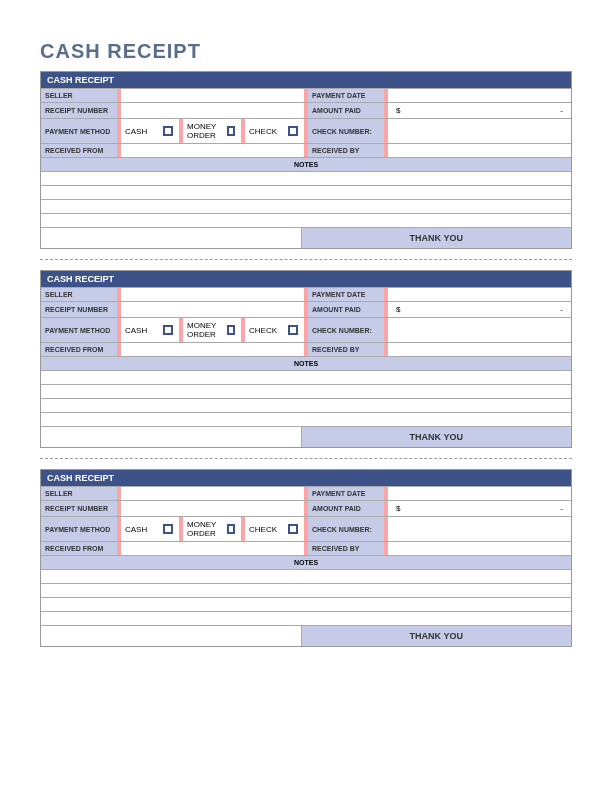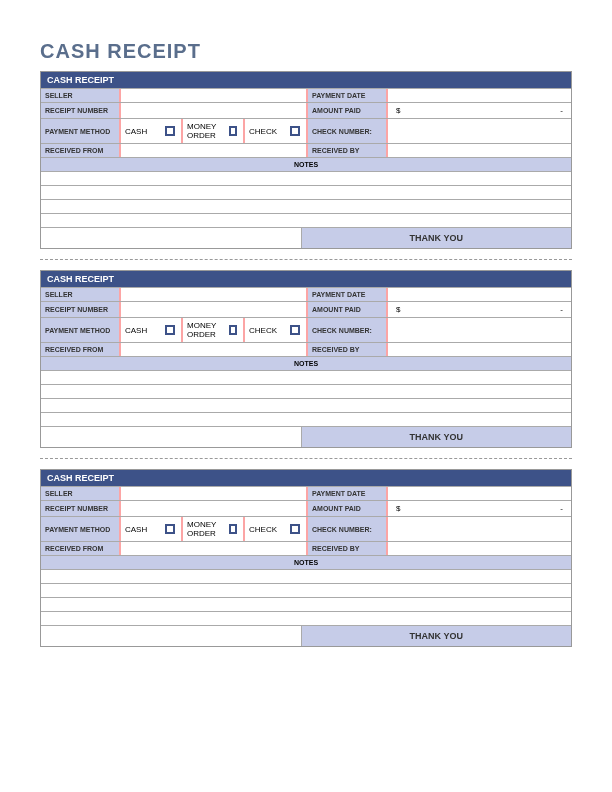--- a/index.html
+++ b/index.html
@@ -2,21 +2,21 @@
 <html><head>
 <meta charset="utf-8">
 <style>
 * { box-sizing: border-box; margin: 0; padding: 0; }
 body { font-family: Arial, sans-serif; background: #fff; width: 612px; height: 792px; padding: 40px 40px 20px 40px; }
 .page-title { font-size: 20px; font-weight: bold; color: #5a6e8c; letter-spacing: 1px; margin-bottom: 8px; }
 .receipt { border: 1px solid #999; margin-bottom: 10px; font-size: 8px; }
 .header-bar { background: #3d5288; color: #fff; font-weight: bold; font-size: 9px; padding: 3px 6px; }
 .row { display: flex; border-top: 1px solid #aaa; }
 .row:first-of-type { border-top: none; }
-.cell { padding: 3px 4px; border-right: 2px solid #fca5a5; display: flex; align-items: center; }
+.cell { padding: 3px 4px; border-right: 4px solid #fca5a5; display: flex; align-items: center; }
 .cell:last-child { border-right: none; }
 .label { background: #c6cce8; font-weight: bold; font-size: 7px; color: #333; }
 .value { background: #fff; }
 .checkbox { width: 10px; height: 10px; border: 2px solid #3d5288; background: #fff; margin-left: auto; margin-right: 2px; }
 .notes-header { background: #c6cce8; text-align: center; font-weight: bold; font-size: 7px; padding: 3px; border-top: 1px solid #aaa; }
 .notes-lines .line { height: 14px; border-top: 1px solid #aaa; background: #fff; }
 .bottom-row { display: flex; border-top: 1px solid #aaa; }
 .bottom-left { flex: 1; background: #fff; border-right: 1px solid #aaa; }
 .bottom-right { flex: 1; background: #c6cce8; text-align: center; font-weight: bold; font-size: 9px; padding: 5px; color: #333; }
 .divider { border-top: 1px dashed #999; margin: 8px 0 10px 0; }

